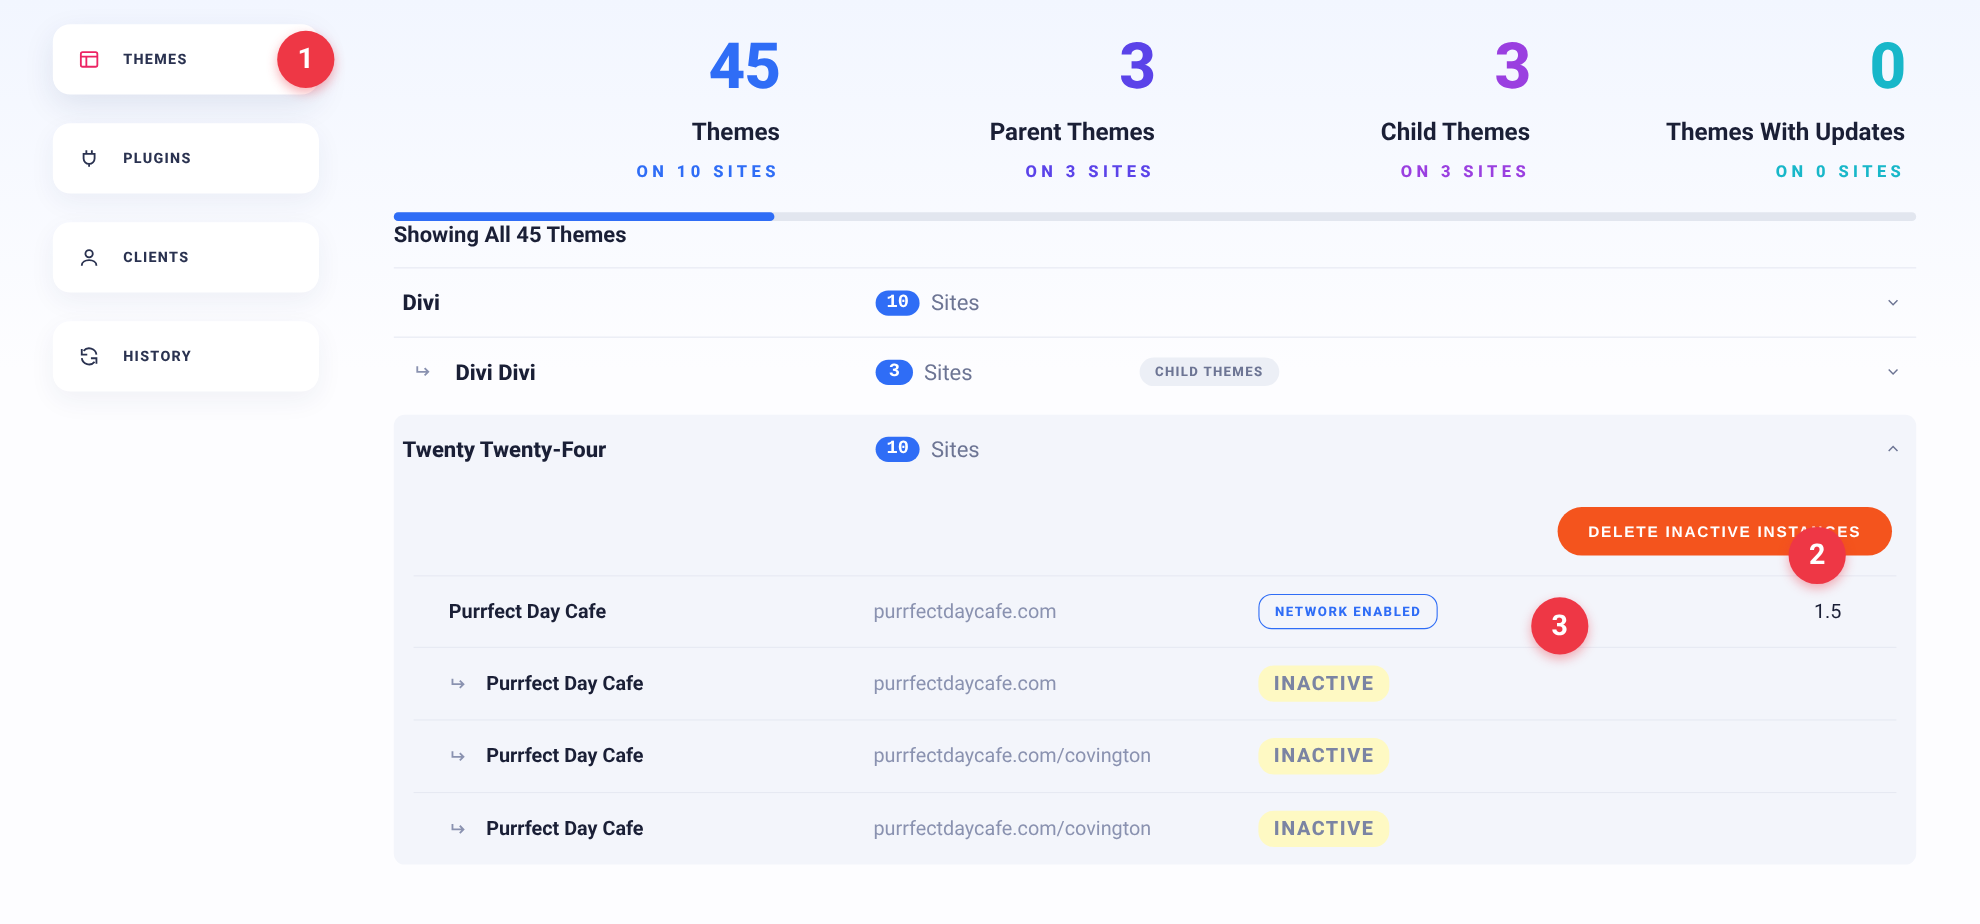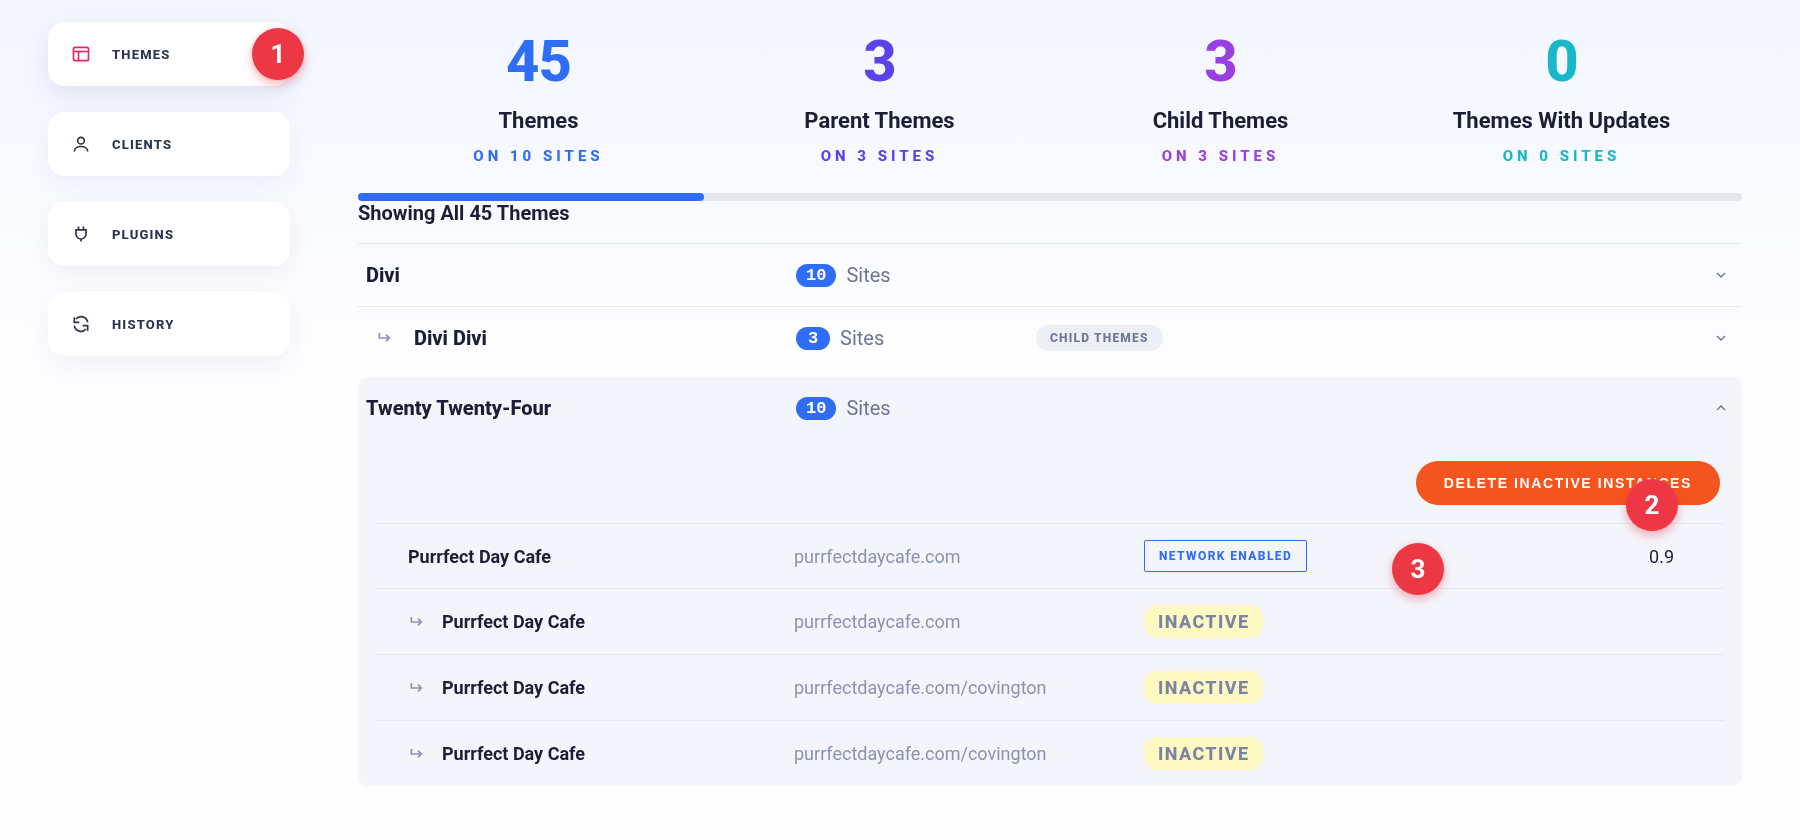--- a/index.html
+++ b/index.html
@@ -52,21 +52,21 @@
     padding: 10px 58px 0 28px;
     position: relative;
   }
   .stats-row {
     display: flex;
     justify-content: space-between;
     padding: 22px 10px 0 10px;
   }
   .stat {
     flex: 1;
-    text-align: center;
+    text-align: right;
   }
   .stat .num {
     font-size: 58px;
     font-weight: 800;
     line-height: 1;
     letter-spacing: -1px;
   }
   .stat .label {
     font-size: 22px;
     font-weight: 700;
@@ -217,21 +217,21 @@
     width: 320px;
     display:flex;
     align-items:center;
   }
   .status-outline {
     border: 1.5px solid #2f6df6;
     color: #2f6df6;
     font-size: 12px;
     font-weight: 800;
     letter-spacing: 1.4px;
-    border-radius: 2px;
+    border-radius: 12px;
     padding: 8px 14px;
   }
   .status-chip-grey {
     background: #fef9c3;
     color: #7b84a3;
     font-size: 18px;
     font-weight: 800;
     letter-spacing: 1.4px;
     border-radius: 14px;
     padding: 6px 14px;
@@ -269,33 +269,33 @@
             <rect x="3" y="4" width="18" height="16" rx="2"></rect>
             <line x1="3" y1="9" x2="21" y2="9"></line>
             <line x1="9" y1="9" x2="9" y2="20"></line>
           </svg>
       </span>
       <span class="label">THEMES</span>
     </div>
     <div class="nav-item">
       <span class="icon">
         <svg viewBox="0 0 24 24" stroke-width="2">
+            <path d="M9 3v4M15 3v4M6 7h12v5a6 6 0 0 1-12 0V7zM12 18v3"></path>
+          </svg>
+      </span>
+      <span class="label">PLUGINS</span>
+    </div>
+    <div class="nav-item">
+      <span class="icon">
+        <svg viewBox="0 0 24 24" stroke-width="2">
             <circle cx="12" cy="8" r="4"></circle>
             <path d="M4 21c0-4 4-6 8-6s8 2 8 6"></path>
           </svg>
       </span>
       <span class="label">CLIENTS</span>
-    </div>
-    <div class="nav-item">
-      <span class="icon">
-        <svg viewBox="0 0 24 24" stroke-width="2">
-            <path d="M9 3v4M15 3v4M6 7h12v5a6 6 0 0 1-12 0V7zM12 18v3"></path>
-          </svg>
-      </span>
-      <span class="label">PLUGINS</span>
     </div>
     <div class="nav-item">
       <span class="icon">
         <svg viewBox="0 0 24 24" stroke-width="2">
             <path d="M4 4v6h6M20 20v-6h-6"></path>
             <path d="M20 10A8 8 0 0 0 6 6M4 14a8 8 0 0 0 14 4"></path>
           </svg>
       </span>
       <span class="label">HISTORY</span>
     </div>
@@ -392,21 +392,21 @@
         <div class="actions">
           <button class="btn-danger">DELETE INACTIVE INSTANCES</button>
         </div>
 
         <div class="site-row first">
           <div class="site-col-name">Purrfect Day Cafe</div>
           <div class="site-col-url">purrfectdaycafe.com</div>
           <div class="site-col-status">
             <span class="status-outline">NETWORK ENABLED</span>
           </div>
-          <div class="site-col-ver">0.9</div>
+          <div class="site-col-ver">1.5</div>
         </div>
 
         <div class="site-row">
           <div class="site-col-name">
             <span class="child-indent-icon">
               <svg viewBox="0 0 24 24" stroke-width="2" stroke="#8a92b0" fill="none">
                   <path d="M4 6v6h12M12 8l4 4-4 4"></path>
                 </svg>
             </span>
             <span>Purrfect Day Cafe</span>

